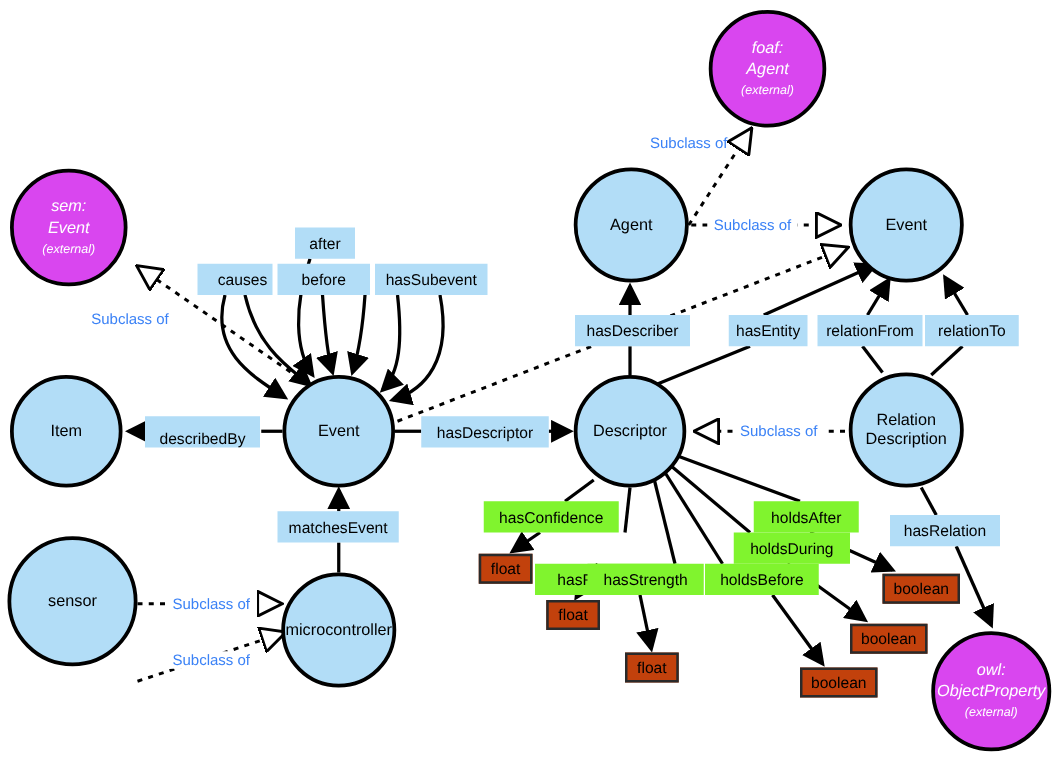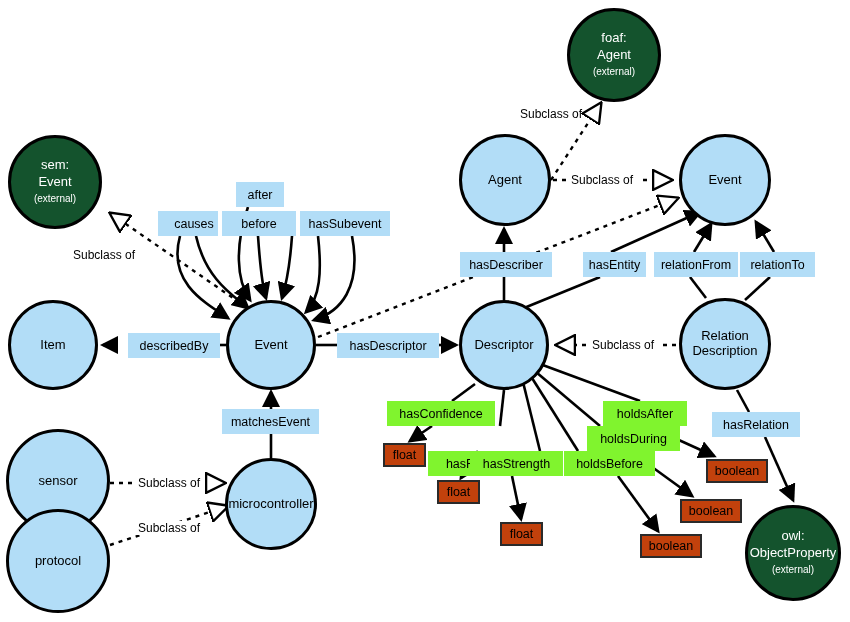--- a/index.html
+++ b/index.html
@@ -32,22 +32,23 @@
     align-items: center;
     justify-content: center;
     text-align: center;
     z-index: 5;
   }
   .node.internal {
     background: #b2ddf7;
     color: #000000;
   }
   .node.external {
-    background: #14532d;
+    background: #d946ef;
     color: #ffffff;
+    font-style: italic;
   }
   .node-label {
     font-size: 13px;
     line-height: 1.15;
     padding: 0 4px;
     white-space: pre-line;
   }
   .node.external .node-label {
     font-size: 13px;
     line-height: 1.3;
@@ -76,21 +77,21 @@
     background: #80f42e;
     border: none;
   }
   .box.datatype {
     background: #c2410c;
     border: 2px solid #2a2a2a;
   }
   .edge-label {
     position: absolute;
     font-size: 12px;
-    color: #000000;
+    color: #3b82f6;
     z-index: 6;
     white-space: nowrap;
     background: transparent;
   }
 </style>
 </head>
 <body>
 
 <div id="canvas">
 
@@ -194,23 +195,20 @@
 
   <div class="node internal" style="left:679px;top:298px;width:92px;height:92px;">
     <span class="node-label">Relation
 Description</span>
   </div>
 
   <div class="node internal" style="left:6px;top:429px;width:104px;height:104px;">
     <span class="node-label">sensor</span>
   </div>
 
-  <div class="node internal" style="left:6px;top:509px;width:104px;height:104px;">
-    <span class="node-label">protocol</span>
-  </div>
 
   <div class="node internal" style="left:225px;top:458px;width:92px;height:92px;">
     <span class="node-label">microcontroller</span>
   </div>
 
   <div class="node external" style="left:745px;top:505px;width:96px;height:96px;">
     <span class="node-label">owl:<br>ObjectProperty<br><span class="small">(external)</span></span>
   </div>
 
   <div class="box objprop" style="left:236px;top:182px;width:48px;height:25px;">
@@ -218,21 +216,21 @@
   </div>
   <div class="box objprop" style="left:158px;top:211px;width:60px;height:25px;padding-left:12px;">
     <span>causes</span>
   </div>
   <div class="box objprop" style="left:222px;top:211px;width:74px;height:25px;">
     <span>before</span>
   </div>
   <div class="box objprop" style="left:300px;top:211px;width:90px;height:25px;">
     <span>hasSubevent</span>
   </div>
-  <div class="box objprop" style="left:128px;top:333px;width:92px;height:25px;">
+  <div class="box objprop" style="left:116px;top:333px;width:92px;height:25px;align-items:flex-end;">
     <span>describedBy</span>
   </div>
   <div class="box objprop" style="left:337px;top:333px;width:102px;height:25px;">
     <span>hasDescriptor</span>
   </div>
   <div class="box objprop" style="left:222px;top:409px;width:97px;height:25px;">
     <span>matchesEvent</span>
   </div>
   <div class="box objprop" style="left:460px;top:252px;width:92px;height:25px;align-items:center;">
     <span>hasDescriber</span>

